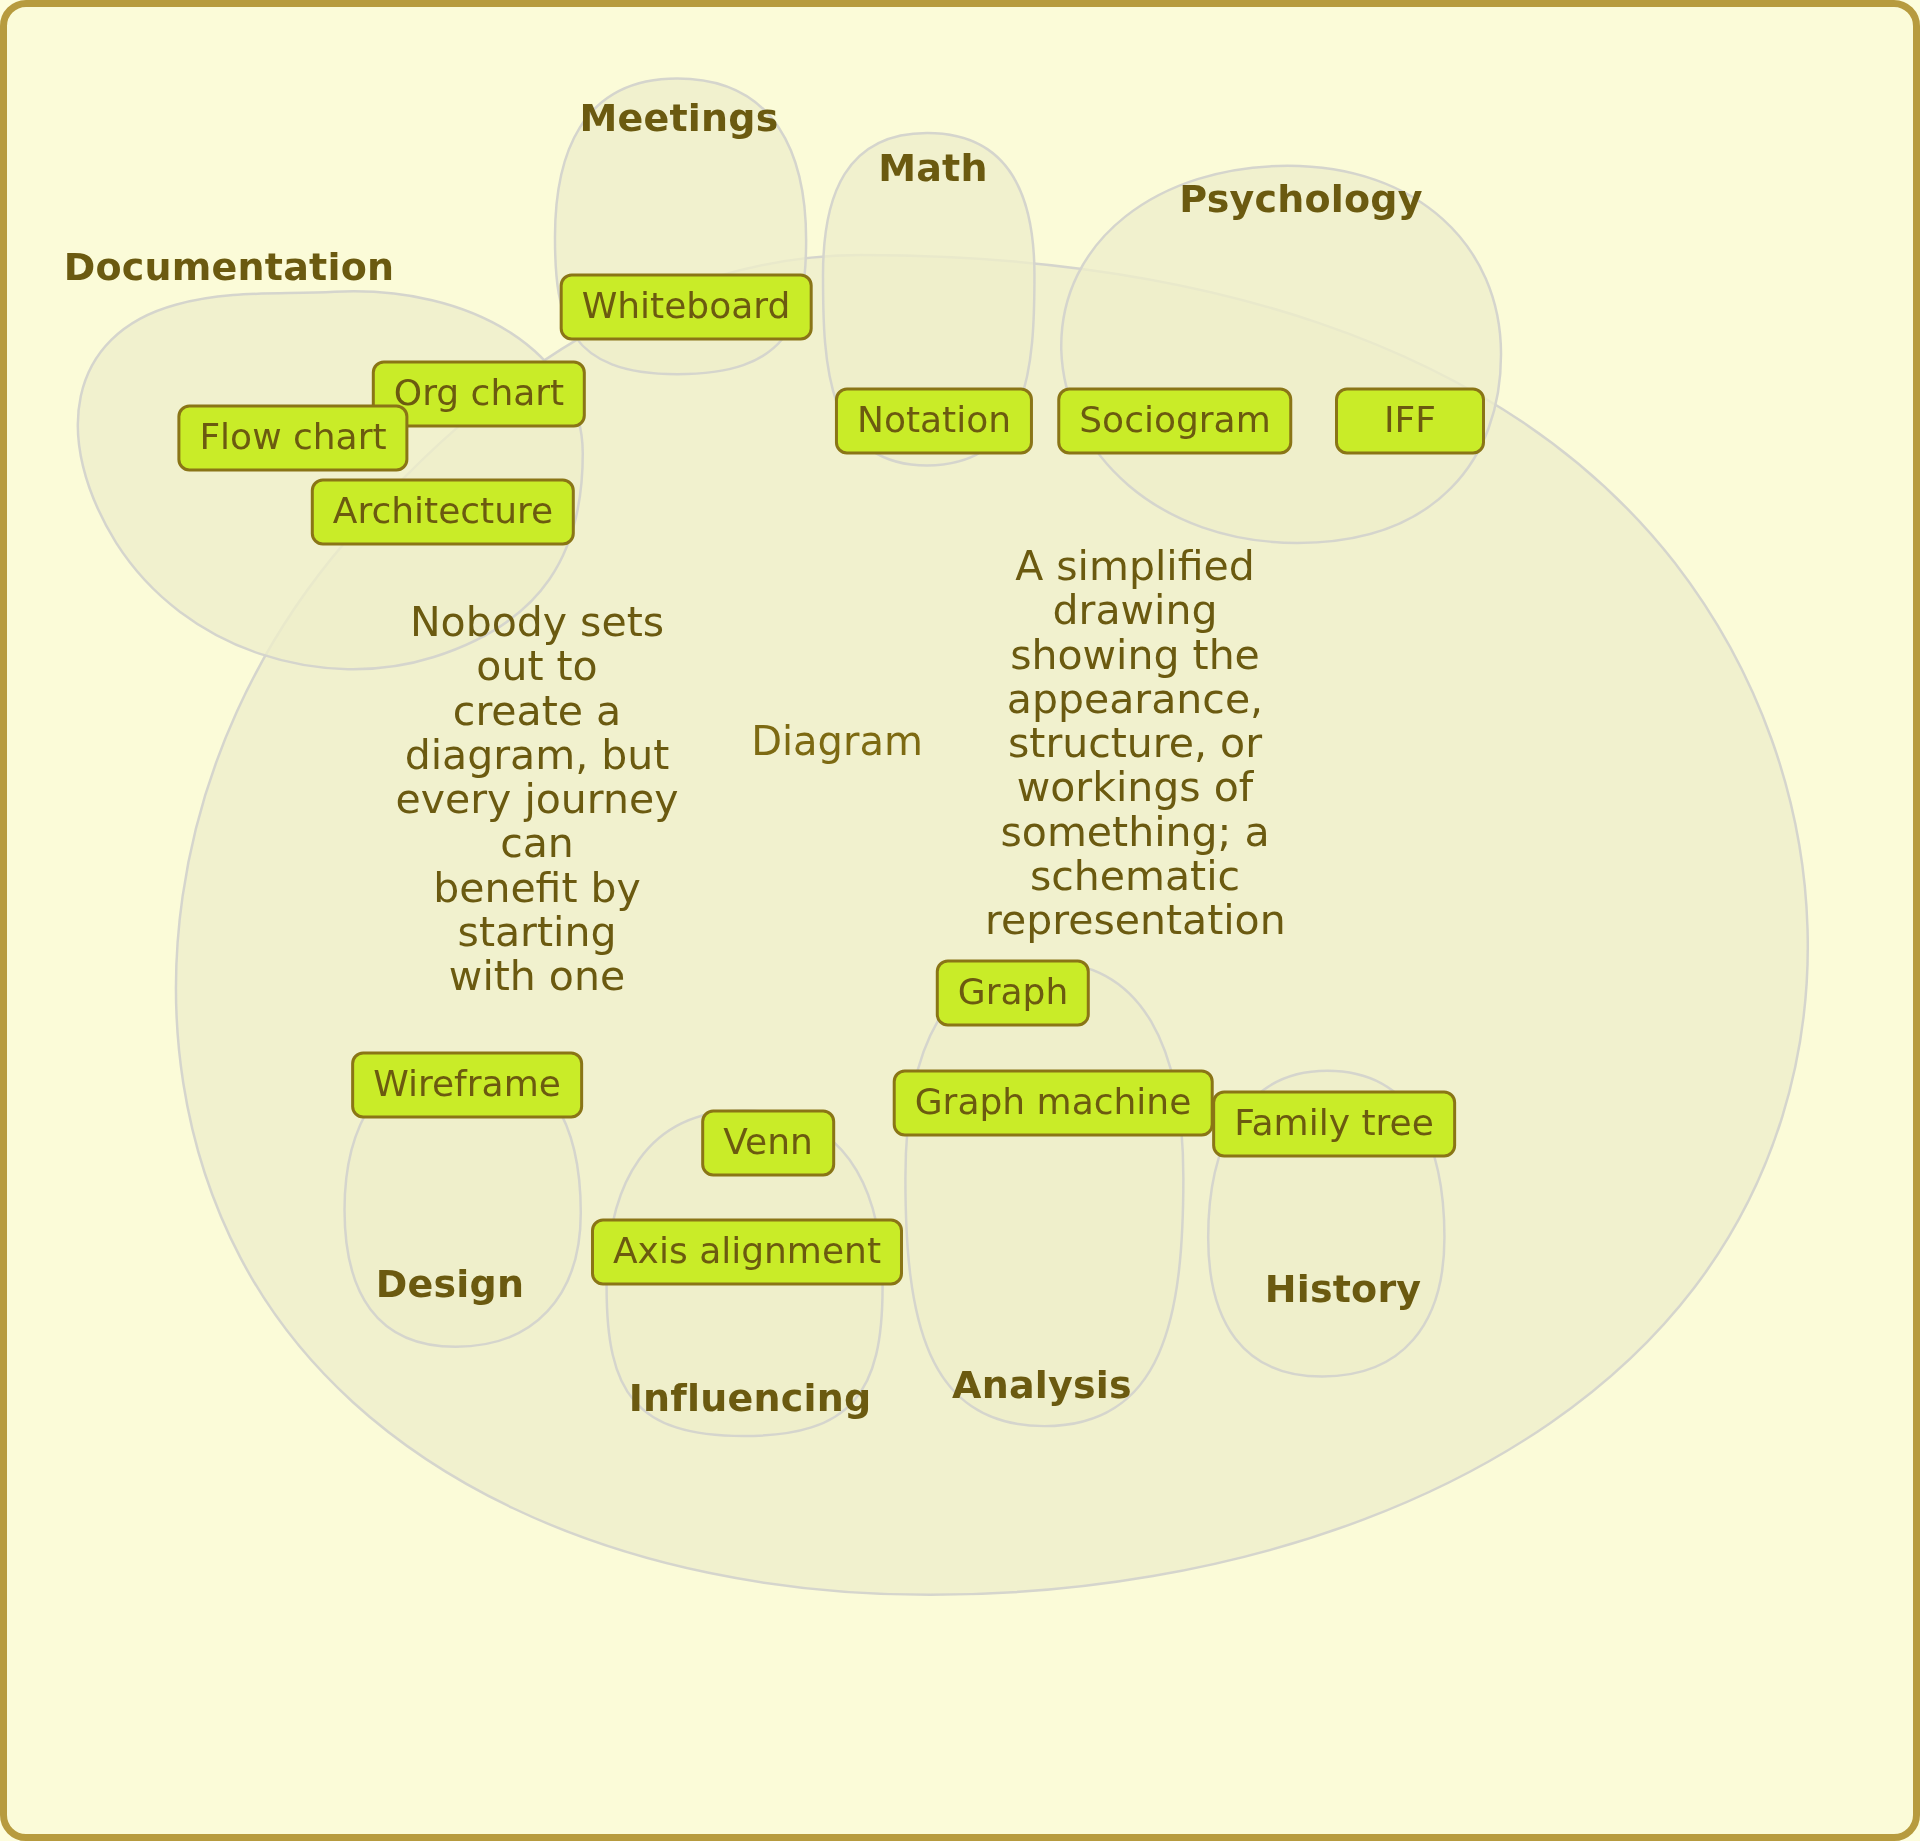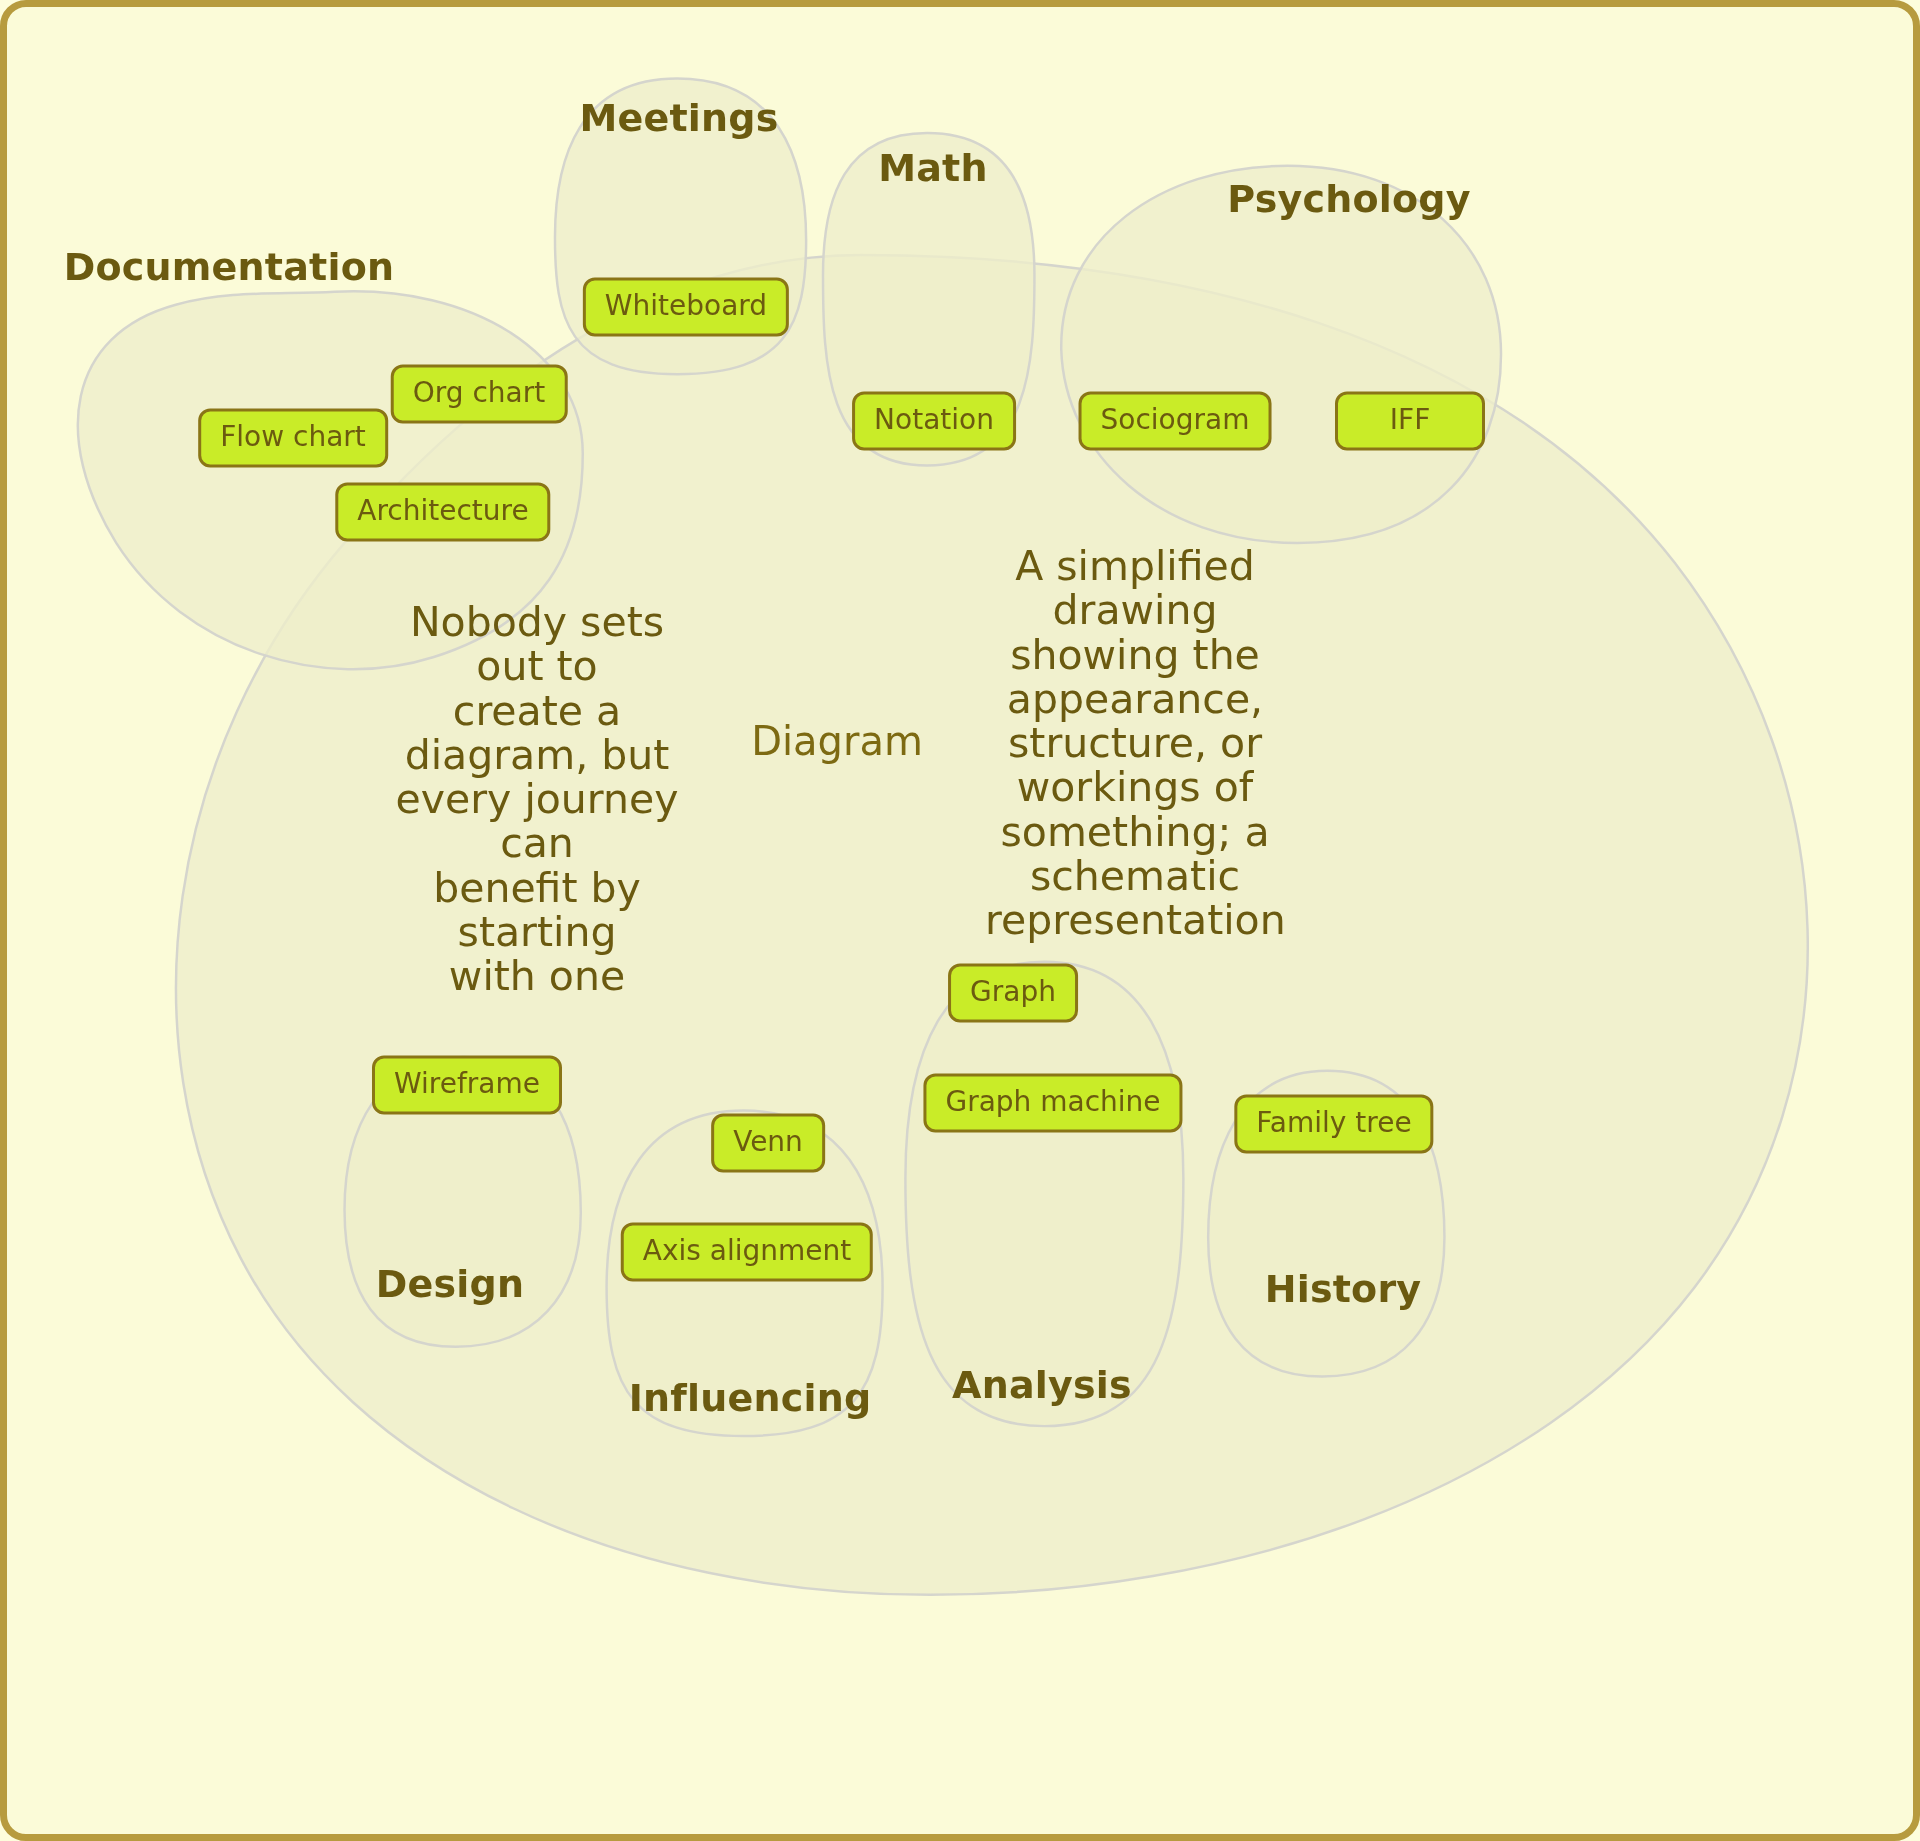--- a/index.html
+++ b/index.html
@@ -63,21 +63,21 @@
     white-space: pre-line;
   }
 
   .pill {
     position: absolute;
     transform: translate(-50%, -50%);
     background: #c9ec28;
     border: 3px solid #8a7516;
     border-radius: 12px;
     color: #6b5a10;
-    font-size: 28px;
+    font-size: 36px;
     font-weight: 400;
     line-height: 1;
     padding: 11px 19px 14px 19px;
     white-space: nowrap;
     box-sizing: border-box;
   }
 </style>
 </head>
 <body>
 
@@ -149,21 +149,21 @@
     <path class="blob" d="M 1330 1072
          C 1420 1072, 1448 1152, 1448 1240
          C 1448 1328, 1405 1380, 1325 1380
          C 1245 1380, 1210 1325, 1210 1240
          C 1210 1152, 1242 1072, 1330 1072 Z"></path>
   </svg>
 
   <div class="cat-label" style="left:222px; top:260px;">Documentation</div>
   <div class="cat-label" style="left:672px; top:111px;">Meetings</div>
   <div class="cat-label" style="left:926px; top:161px;">Math</div>
-  <div class="cat-label" style="left:1294px; top:192px;margin-left:48px;">Psychology</div>
+  <div class="cat-label" style="left:1294px; top:192px;">Psychology</div>
   <div class="cat-label" style="left:443px; top:1277px;">Design</div>
   <div class="cat-label" style="left:743px; top:1391px;">Influencing</div>
   <div class="cat-label" style="left:1035px; top:1378px;">Analysis</div>
   <div class="cat-label" style="left:1336px; top:1282px;">History</div>
 
   <div class="center-title" style="left:830px; top:734px;">Diagram</div>
   <div class="blurb" style="left:530px; top:792px; width:330px;">Nobody sets out to
 create a diagram, but
 every journey can
 benefit by starting

